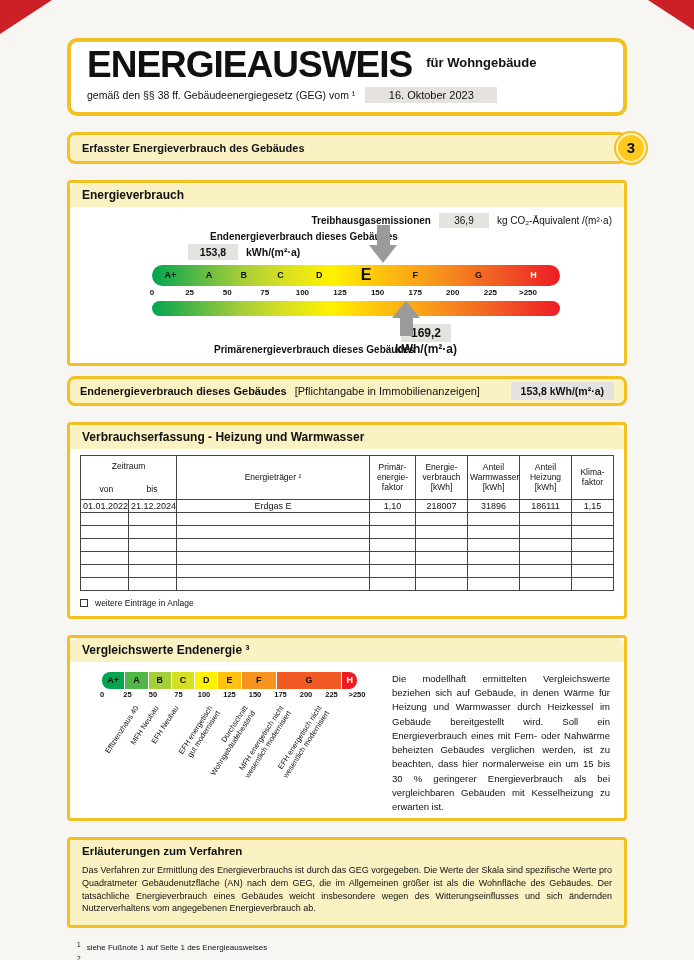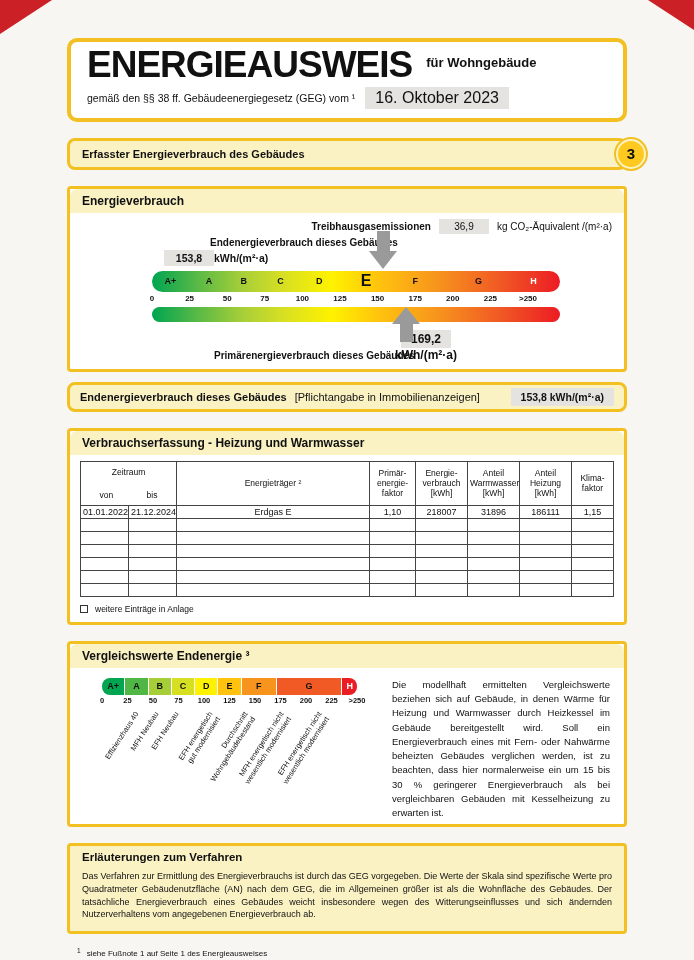--- a/index.html
+++ b/index.html
@@ -17,42 +17,42 @@
   .content{ width:560px; margin:0 auto; padding-top:38px; position:relative; }
   .bold{ font-weight:bold; }
   .value-box{ background:#E4E3E0; display:inline-block; text-align:center; padding:2px 10px; min-width:50px; }
 
   
   .title-box{ border:4px solid #F2C021; border-radius:10px; background:#fff; padding:4px 16px 9px; }
   .title-row{ display:flex; align-items:center; gap:14px; }
   .main-title{ font-size:37px; font-weight:bold; letter-spacing:-1px; line-height:1.05; }
   .subtitle{ font-size:13px; font-weight:bold; padding-bottom:6px; }
   .law-row{ display:flex; align-items:center; gap:10px; font-size:10.5px; margin-top:2px; }
-  .date-box{ min-width:132px; font-size:16px; }
+  .date-box{ min-width:132px; font-size:11px; }
 
   
   .reg-bar{ border:3px solid #F2C021; border-radius:8px; background:#FBF2C4; margin-top:16px;
             padding:5px 12px; display:flex; align-items:center; font-size:11px; position:relative; height:32px;}
   .reg-group{ margin-left:auto; display:flex; align-items:center; gap:10px; margin-right:28px; }
   .reg-number{ min-width:142px; font-size:10.5px; }
   .page-circle{ position:absolute; right:-22px; top:50%; transform:translateY(-50%);
                 width:30px; height:30px; border-radius:50%; background:#FFC91F;
                 border:2px solid #FCF3C5; box-shadow:0 0 0 2px #F2C021;
                 display:flex; align-items:center; justify-content:center;
                 font-weight:bold; font-size:15px; }
 
   
   .panel{ border:3px solid #F2C021; border-radius:4px; background:#fff; margin-top:16px; }
   .panel-header{ background:#FBF2C4; font-weight:bold; font-size:12px; padding:5px 12px; border-radius:7px 7px 0 0; }
 
   
   .chart-area{ position:relative; padding:6px 12px 8px; }
   .ghg-row{ display:flex; justify-content:flex-end; align-items:center; gap:8px; font-size:10px; height:16px; }
   .end-label{ margin-left:128px; font-size:10px; margin-top:2px; }
-  .end-value-row{ margin-left:82px; display:flex; align-items:center; font-size:10.5px; height:18px; margin-top:1px; }
+  .end-value-row{ margin-left:106px; display:flex; align-items:center; gap:8px; font-size:10.5px; height:18px; margin-top:1px; }
   .scale-bar{ position:relative; margin:4px 0 0 70px; width:408px; height:21px; border-radius:11px;
     background:linear-gradient(90deg,#00A551 0%,#50B747 10%,#A6CE39 22%,#D7DF23 32%,#FFF200 44%,#FFC20E 56%,#F7941D 70%,#F15A24 85%,#EC1C24 100%); }
   .scale-bar2{ position:relative; margin:2px 0 0 70px; width:408px; height:15px; border-radius:8px;
     background:linear-gradient(90deg,#00A551 0%,#50B747 10%,#A6CE39 22%,#D7DF23 32%,#FFF200 44%,#FFC20E 56%,#F7941D 70%,#F15A24 85%,#EC1C24 100%); }
   .sl{ position:absolute; top:50%; transform:translate(-50%,-50%); font-size:9px; font-weight:bold; }
   .sl.current{ font-size:16px; }
   .sl.h{ color:#fff; }
   .ticks-row{ position:relative; margin-left:70px; width:376px; height:13px; font-size:8px; font-weight:bold; }
   .tick{ position:absolute; top:2px; transform:translateX(-50%); }
   .primary-value-row{ margin:8px 0 0 158px; display:flex; align-items:center; font-size:12px; height:18px;flex-direction:column; }

